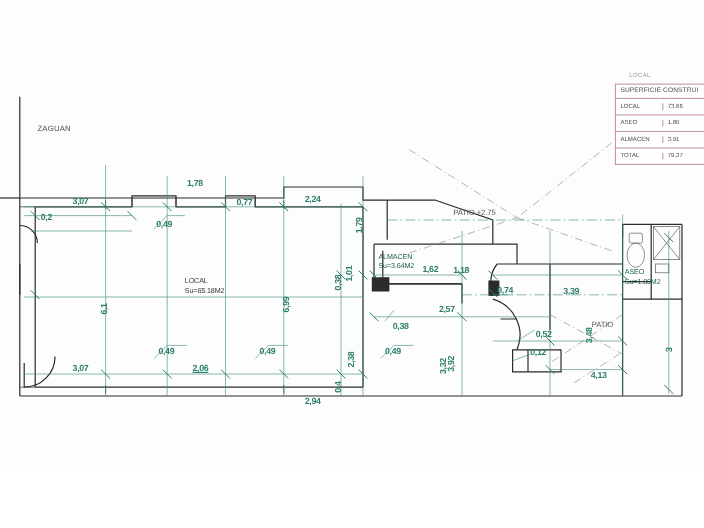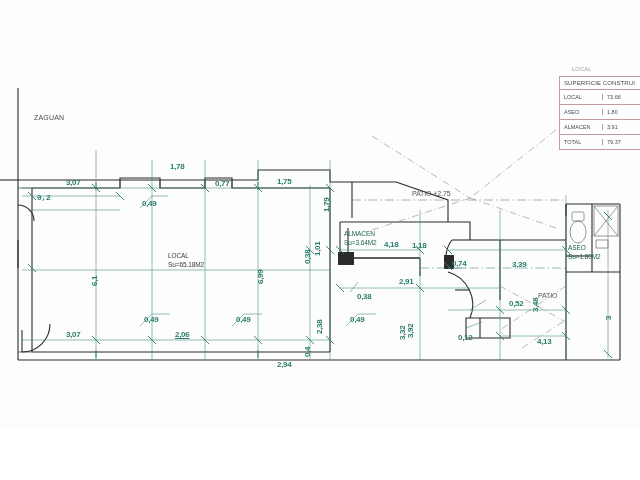--- a/index.html
+++ b/index.html
@@ -337,49 +337,49 @@
     <span class="roomarea">Su=1.80M2</span>
   </div>
 
   <div class="patio-lbl" style="left:412px; top:190px;">PATIO +2.75</div>
 
   <div class="patio-lbl" style="left:538px; top:292px;">PATIO</div>
 
   <div class="dim" style="left:66px;  top:178px;">3,07</div>
   <div class="dim" style="left:170px; top:162px;">1,78</div>
   <div class="dim" style="left:215px; top:179px;">0,77</div>
-  <div class="dim" style="left:277px; top:177px;">1,75</div>
-
-  <div class="dim" style="left:37px;  top:193px;font-family:Liberation Mono, monospace;">0,2</div>
+  <div class="dim" style="left:277px; top:177px;">2,24</div>
+
+  <div class="dim" style="left:37px;  top:193px;">0,2</div>
   <div class="dim" style="left:142px; top:199px;">0,49</div>
 
   <div class="dim" style="left:66px;  top:330px;">3,07</div>
   <div class="dim" style="left:144px; top:315px;">0,49</div>
   <div class="dim" style="left:175px; top:330px;text-decoration:underline;">2,06</div>
   <div class="dim" style="left:236px; top:315px;">0,49</div>
   <div class="dim" style="left:277px; top:331px;margin-top:29px;">2,94</div>
   <div class="dim" style="left:350px; top:315px;">0,49</div>
   <div class="dim" style="left:357px; top:292px;">0,38</div>
 
   <div class="dim vert" style="left:90px;  top:286px;">6,1</div>
 
   <div class="dim vert" style="left:256px; top:284px;">6,99</div>
   <div class="dim vert" style="left:322px; top:212px;">1,79</div>
   <div class="dim vert" style="left:313px; top:256px;">1,01</div>
   <div class="dim vert" style="left:303px; top:264px;">0,38</div>
   <div class="dim vert" style="left:315px; top:334px;">2,38</div>
   <div class="dim vert" style="left:303px; top:357px;">0,4</div>
 
-  <div class="dim" style="left:384px; top:240px;">4,18</div>
+  <div class="dim" style="left:384px; top:240px;">1,62</div>
   <div class="dim" style="left:412px; top:241px;">1,18</div>
-  <div class="dim" style="left:399px; top:277px;">2,91</div>
+  <div class="dim" style="left:399px; top:277px;">2,57</div>
   <div class="dim" style="left:512px; top:240px;margin-top:20px;">3,39</div>
   <div class="dim" style="left:452px; top:259px;">0,74</div>
-  <div class="dim" style="left:487px; top:299px;margin-left:22px;">0,52</div>
-  <div class="dim" style="left:458px; top:316px;margin-top:17px;">0,12</div>
+  <div class="dim" style="left:487px; top:299px;">0,52</div>
+  <div class="dim" style="left:482px; top:316px;">0,12</div>
 
   <div class="dim vert" style="left:406px; top:338px;">3,92</div>
   <div class="dim vert" style="left:398px; top:340px;">3,32</div>
   <div class="dim vert" style="left:531px; top:312px;">3,48</div>
   <div class="dim vert" style="left:604px; top:320px;">3</div>
   <div class="dim" style="left:537px; top:312px;margin-top:25px;">4,13</div>
 
   <div id="sched-header-stub">LOCAL</div>
 
   <div id="schedule">

